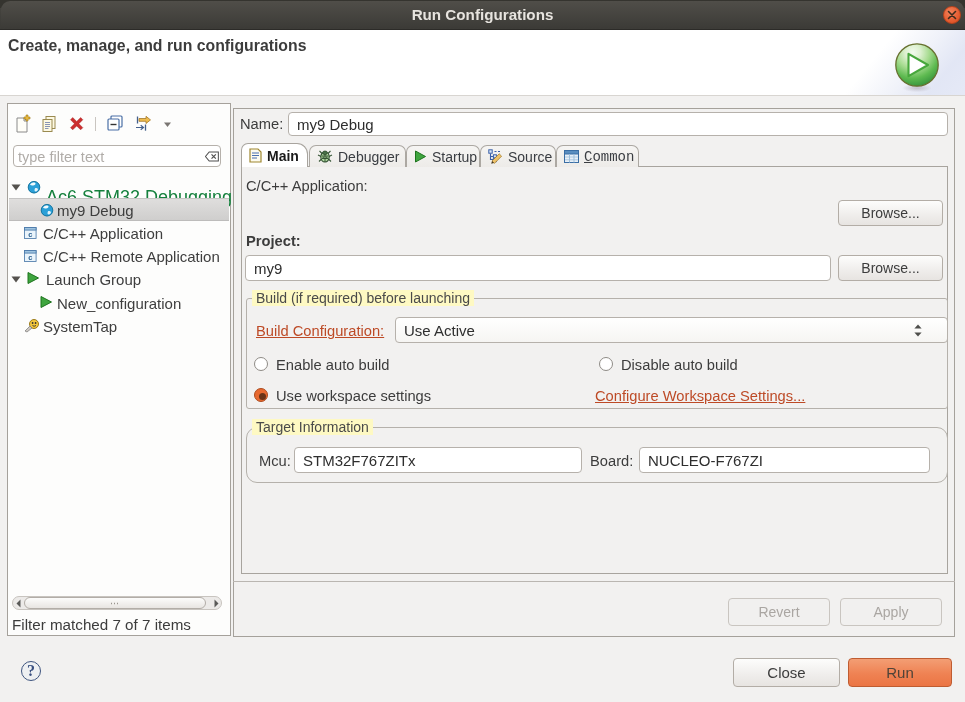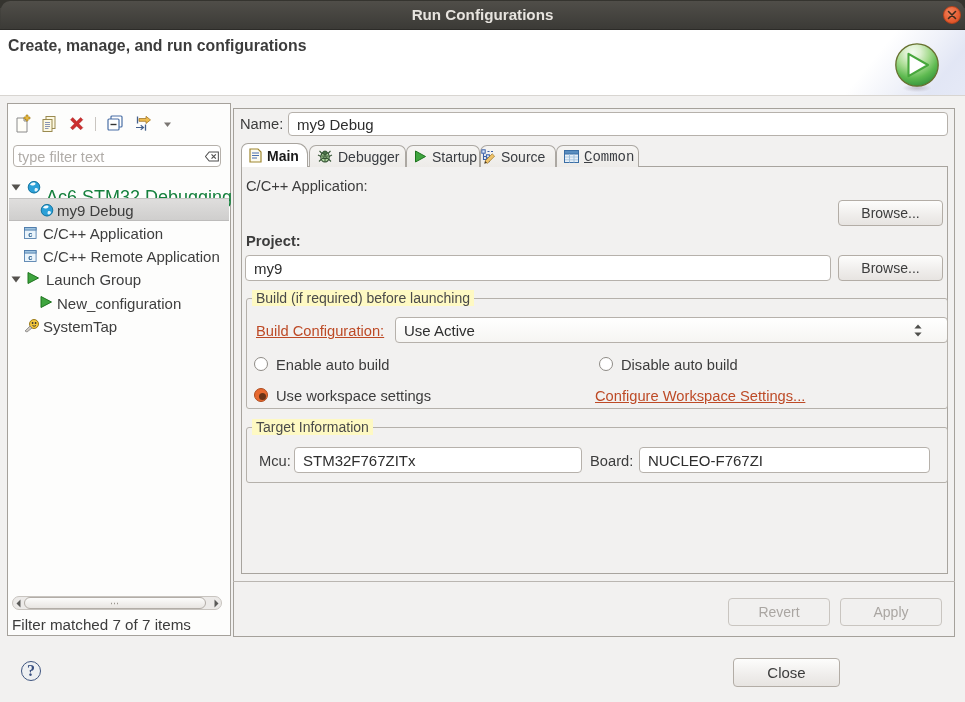--- a/index.html
+++ b/index.html
@@ -186,21 +186,21 @@
         <span style="font-size:14px;font-weight:normal;color:#3a3d42;white-space:nowrap;">Debugger</span>
       </div>
       <div style="position:absolute;left:406px;width:74px;background:linear-gradient(#f6f5f3,#edebe8);border:1px solid #aca8a2;border-bottom:none;border-radius:7px 7px 0 0;height:22px;top:145px;z-index:194;display:flex;align-items:center;padding-left:7px;">
         <span style="margin-right:5px;display:inline-flex">
           <svg width="13" height="13" viewBox="0 0 13 13">
             <path d="M1.5 1 L11.5 6.5 L1.5 12 Z" fill="#3fa53f" stroke="#1d741d"></path>
           </svg>
         </span>
         <span style="font-size:14px;font-weight:normal;color:#3a3d42;white-space:nowrap;">Startup</span>
       </div>
-      <div style="position:absolute;left:480px;width:76px;background:linear-gradient(#f6f5f3,#edebe8);border:1px solid #aca8a2;border-bottom:none;border-radius:7px 7px 0 0;height:22px;top:145px;z-index:120;display:flex;align-items:center;">
+      <div style="position:absolute;left:480px;width:76px;background:linear-gradient(#f6f5f3,#edebe8);border:1px solid #aca8a2;border-bottom:none;border-radius:7px 7px 0 0;height:22px;top:145px;z-index:120;display:flex;align-items:center;padding-left:7px;">
         <span style="margin-right:5px;display:inline-flex">
           <svg width="15" height="15" viewBox="0 0 15 15">
             <rect x="0.8" y="0.8" width="3.4" height="3.4" fill="#dce8f8" stroke="#3a5fa8" stroke-width="1"></rect>
             <path d="M6.5 2.5 h2 M10 2.5 h2 M2.5 4.5 v6 h2.5 M2.5 7.5 h2.5" stroke="#3a5fa8" stroke-width="1.1" fill="none"></path>
             <rect x="5.4" y="5.8" width="3" height="3" fill="#dce8f8" stroke="#3a5fa8" stroke-width="1"></rect>
             <rect x="5.4" y="9.6" width="3" height="3" fill="#dce8f8" stroke="#3a5fa8" stroke-width="1"></rect>
             <path d="M4 13.8 L11.2 6.6 L13.6 9 L6.4 16.2 Z" transform="translate(0,-1.8)" fill="#efc36a" stroke="#9a7428" stroke-width="0.7"></path>
             <path d="M4 12 L3.2 14.8 L6 14 Z" fill="#4a3a20"></path>
           </svg>
         </span>
@@ -244,32 +244,33 @@
 
   <div class="abs" style="left:254px;top:357px;width:14px;height:14px;border-radius:50%;background:#fff;border:1px solid #8f8b86;"></div>
   <div class="abs lbl" style="left:276px;top:357px;">Enable auto build</div>
   <div class="abs" style="left:599px;top:357px;width:14px;height:14px;border-radius:50%;background:#fff;border:1px solid #8f8b86;"></div>
   <div class="abs lbl" style="left:621px;top:357px;">Disable auto build</div>
   <div class="abs" style="left:254px;top:388px;width:14px;height:14px;border-radius:50%;background:#e8692f;border:1px solid #ad4b1e;"></div>
   <div class="abs" style="left:258.5px;top:392.5px;width:7px;height:7px;border-radius:50%;background:#6b3316;"></div>
   <div class="abs lbl" style="left:276px;top:388px;">Use workspace settings</div>
   <div class="abs link" style="left:595px;top:388px;text-align:right;">Configure Workspace Settings...</div>
 
-  <div class="grp" style="left:246px;top:427px;width:702px;height:56px;">
+  <div class="grp" style="left:246px;top:427px;width:702px;height:56px;border-radius:11px;">
     <div class="legend">Target Information</div>
   </div>
   <div class="abs lbl" style="left:259px;top:453px;">Mcu:</div>
   <div class="inp" style="left:294px;top:447px;width:288px;height:26px;">
       <span>STM32F767ZITx</span>
     </div>
   <div class="abs lbl" style="left:590px;top:453px;">Board:</div>
   <div class="inp" style="left:639px;top:447px;width:291px;height:26px;">
       <span>NUCLEO-F767ZI</span>
     </div>
 
   <div class="abs" style="left:233px;top:581px;width:722px;height:1px;background:#bab6b1;"></div>
   <div class="btn-dis" style="left:728px;top:598px;width:102px;height:28px;">Revert</div>
   <div class="btn-dis" style="left:840px;top:598px;width:102px;height:28px;">Apply</div>
 
   <div class="abs" style="left:21px;top:661px;width:20px;height:20px;border-radius:50%;border:1.6px solid #3f557f;background:#eef0f2;color:#3a5080;font-size:16px;font-weight:bold;font-family:'Liberation Serif',serif;display:flex;align-items:center;justify-content:center;padding-bottom:1px;">?</div>
   <div class="btn" style="left:733px;top:658px;width:107px;height:29px;font-size:15px;">Close</div>
+  <div class="abs" style="left:848px;top:658px;width:104px;height:29px;background:linear-gradient(#f39e74,#ef8253 55%,#eb7544);border:1px solid #bf5c31;border-radius:4px;font-size:15px;color:#4f4338;display:flex;align-items:center;justify-content:center;">Run</div>
 
 </div>
 
 </body></html>

